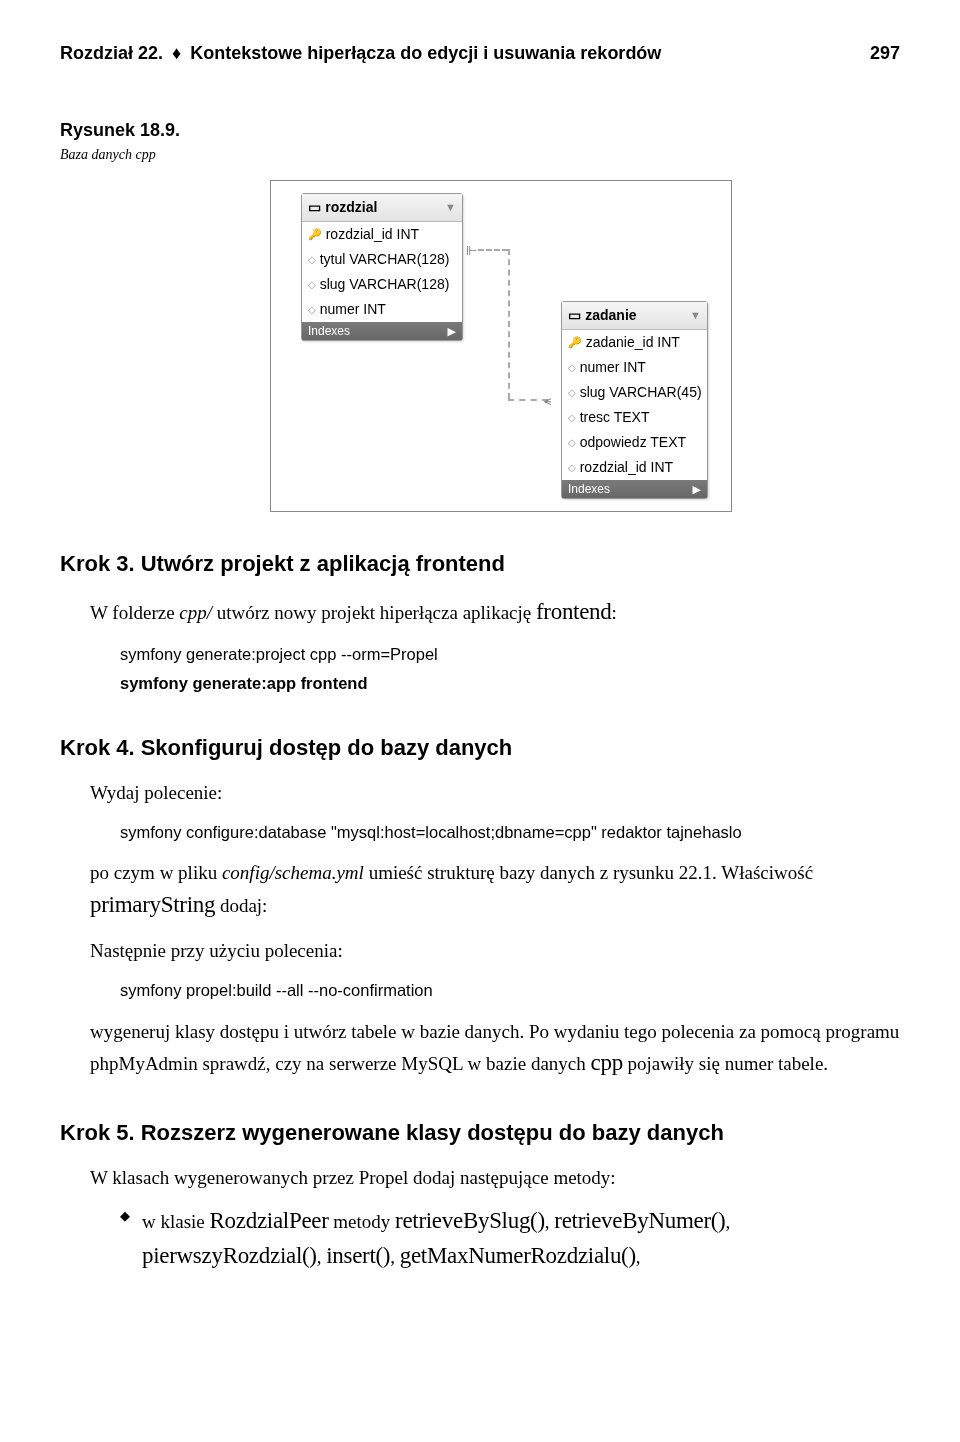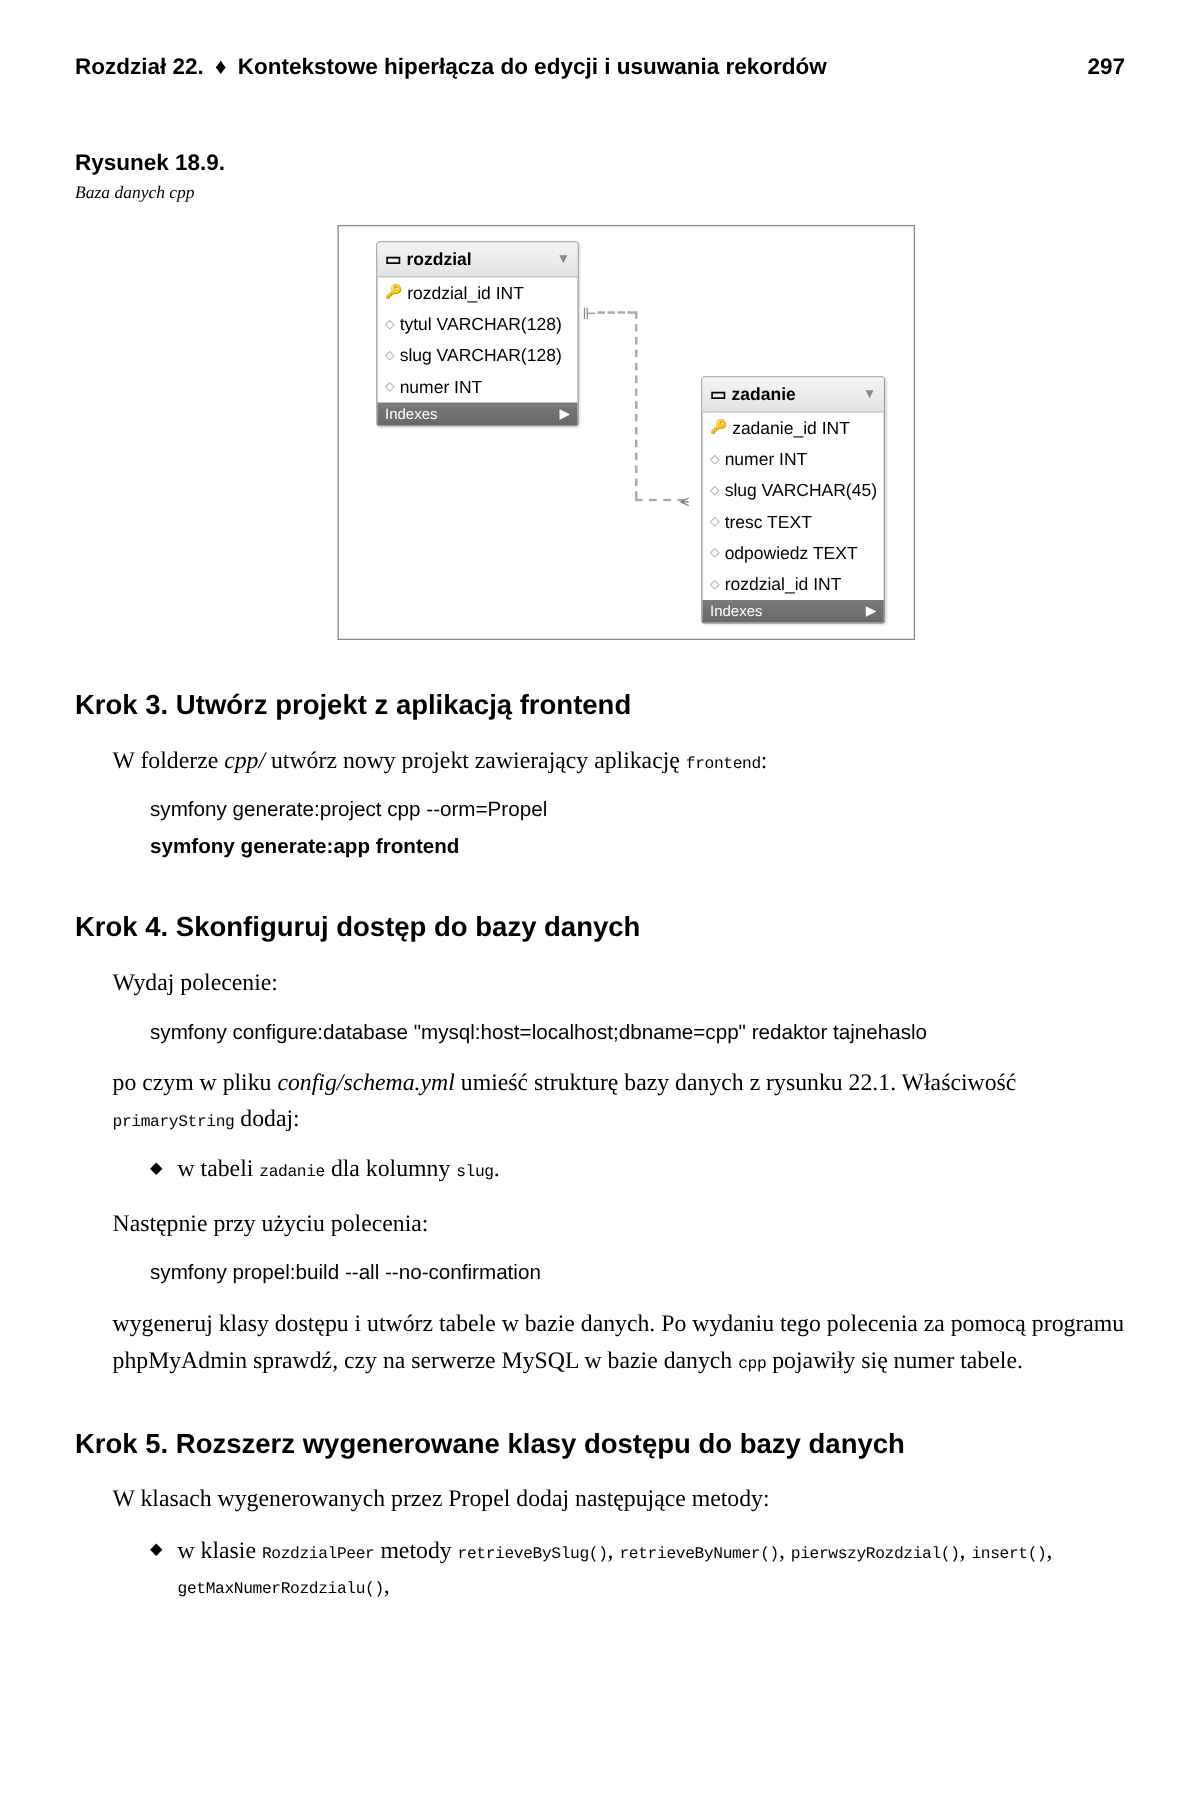--- a/index.html
+++ b/index.html
@@ -119,22 +119,22 @@
   .body-text {
     margin: 0 0 12px 30px;
   }
   .code {
     font-family: 'Verdana', 'Arial Narrow', sans-serif;
     font-size: 16.5px;
     letter-spacing: 0;
     margin: 8px 0 15px 60px;
   }
   .sans-inline {
-    font-family: Liberation Mono, monospace;
-    font-size: 13px;
+    font-family: Liberation Serif, serif;
+    font-size: 23px;
     letter-spacing: -0.3px;
   }
   ul.diamond-list {
     list-style: none;
     padding-left: 60px;
     margin: 10px 0 15px 0;
   }
   ul.diamond-list li {
     position: relative;
     padding-left: 22px;
@@ -231,33 +231,32 @@
 
   <div class="connector-end" style="left:195px; top:60px;">⊩</div>
   <div class="dash-line-h" style="left:207px; top:68px; width:30px;"></div>
   <div class="dash-line" style="left:237px; top:68px; height:150px;"></div>
   <div class="dash-line-h" style="left:237px; top:218px; width:40px;"></div>
   <div class="connector-end" style="left:273px; top:210px;">⪪</div>
 </div>
 
 <h2 class="krok">Krok 3. Utwórz projekt z aplikacją frontend</h2>
 <p class="body-text">
-  <span>W folderze </span><em>cpp/</em><span> utwórz nowy projekt zawierający aplikację </span><span class="sans-inline">frontend</span><span>:</span>
+  <span>W folderze </span><em>cpp/</em><span> utwórz nowy projekt hiperłącza aplikację </span><span class="sans-inline">frontend</span><span>:</span>
 </p>
 <div class="code">symfony generate:project cpp --orm=Propel</div>
 <div class="code" style="margin-top:-10px;font-weight:bold;">symfony generate:app frontend</div>
 
 <h2 class="krok">Krok 4. Skonfiguruj dostęp do bazy danych</h2>
 <p class="body-text">Wydaj polecenie:</p>
 <div class="code">symfony configure:database "mysql:host=localhost;dbname=cpp" redaktor tajnehaslo</div>
 <p class="body-text">
   <span>po czym w pliku </span><em>config/schema.yml</em><span> umieść strukturę bazy danych z rysunku 22.1. Właściwość </span><span class="sans-inline">primaryString</span><span> dodaj:</span>
 </p>
 <ul class="diamond-list">
-  <li><span>w tabeli </span><span class="sans-inline">zadanie</span><span> dla kolumny </span><span class="sans-inline">slug</span><span>.</span></li>
 </ul>
 <p class="body-text">Następnie przy użyciu polecenia:</p>
 <div class="code">symfony propel:build --all --no-confirmation</div>
 <p class="body-text">
   <span>wygeneruj klasy dostępu i utwórz tabele w bazie danych. Po wydaniu tego polecenia za pomocą programu phpMyAdmin sprawdź, czy na serwerze MySQL w bazie danych </span><span class="sans-inline">cpp</span><span> pojawiły się numer tabele.</span>
 </p>
 
 <h2 class="krok">Krok 5. Rozszerz wygenerowane klasy dostępu do bazy danych</h2>
 <p class="body-text">W klasach wygenerowanych przez Propel dodaj następujące metody:</p>
 <ul class="diamond-list">

